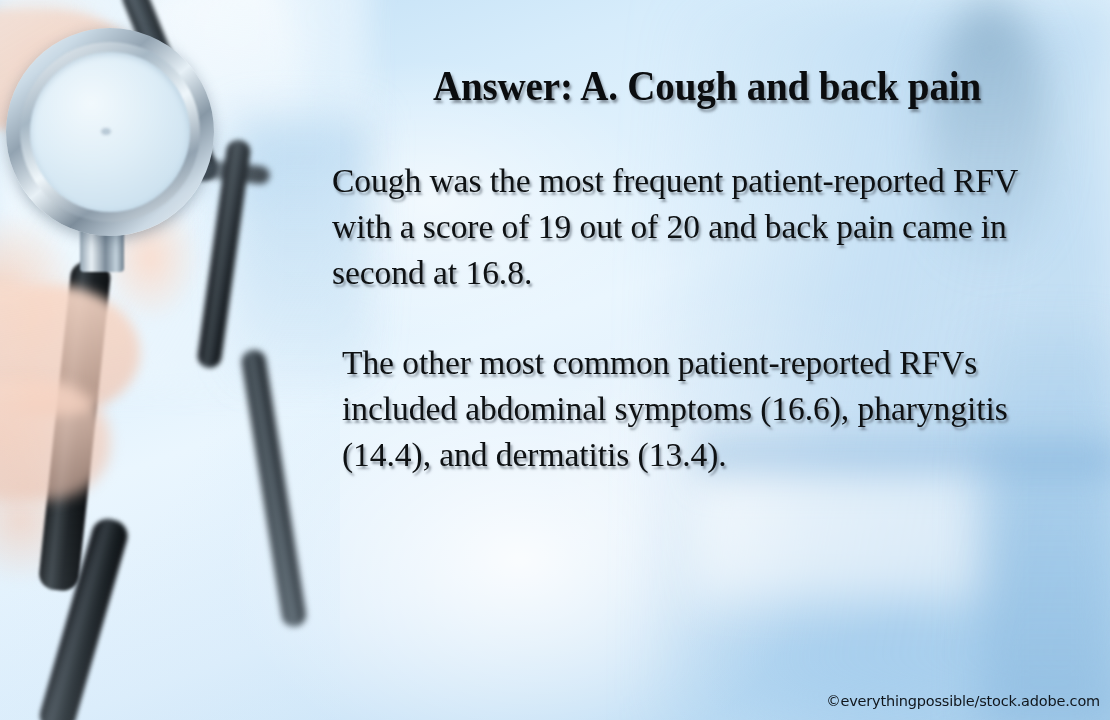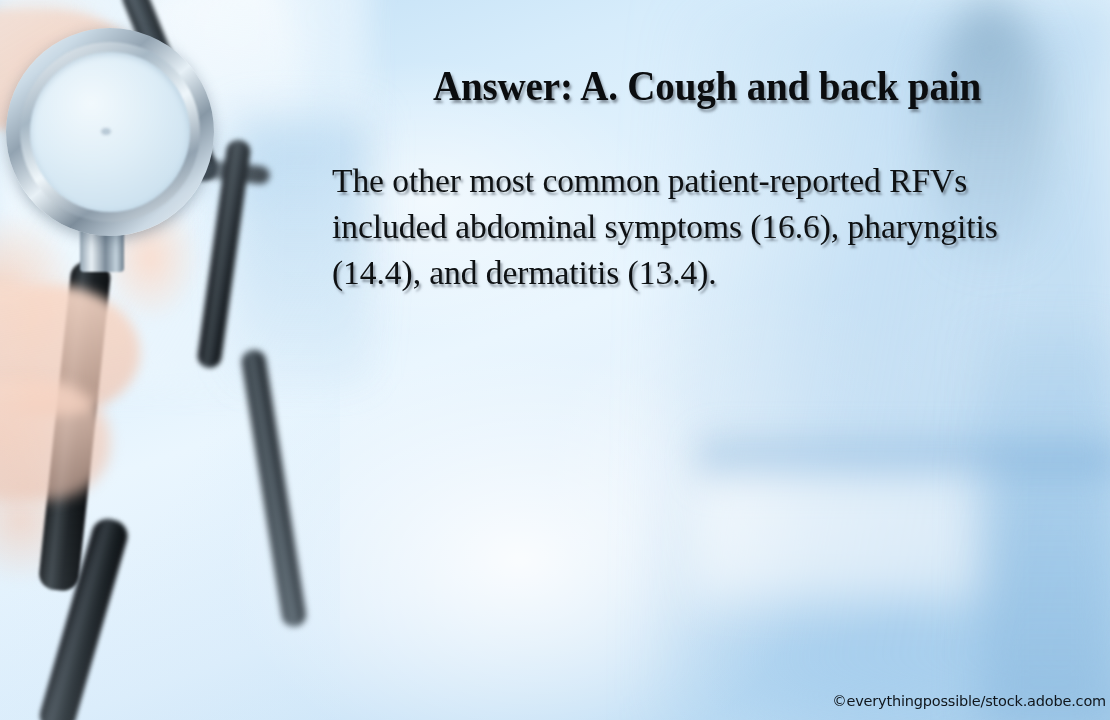--- a/index.html
+++ b/index.html
@@ -260,21 +260,21 @@
     line-height: 46px;
     color: #0e1113;
     text-shadow: 2px 3px 2.5px rgba(70,80,92,0.55);
     margin: 0;
     letter-spacing: -0.05px;
   }
   .para + .para { margin-top: 44px; margin-left: 10px; }
 
   .credit {
     position: absolute;
-    right: 4px;
+    right: 10px;
     bottom: 11px;
     font-family: "DejaVu Sans", "Liberation Sans", sans-serif;
     font-size: 14.5px;
     color: #10161c;
     letter-spacing: -0.2px;
     white-space: nowrap;
   }
 </style>
 </head>
 <body>
@@ -310,18 +310,19 @@
   <div class="steth-membrane"></div>
   <div class="steth-membrane-spot"></div>
 
   <div class="finger-bottom"></div>
   <div class="finger-bottom2"></div>
   <div class="steth-vignette"></div>
 
   <div class="title">Answer: A. Cough and back pain</div>
 
   <div class="body-block">
+    <p class="para">Cough was the most frequent patient-reported RFV with a score of 19 out of 20 and back pain came in second at 16.8.</p>
     <p class="para">The other most common patient-reported RFVs included abdominal symptoms (16.6), pharyngitis (14.4), and dermatitis (13.4).</p>
   </div>
 
   <div class="credit">©everythingpossible/stock.adobe.com</div>
 
 </div>
 
 </body></html>

